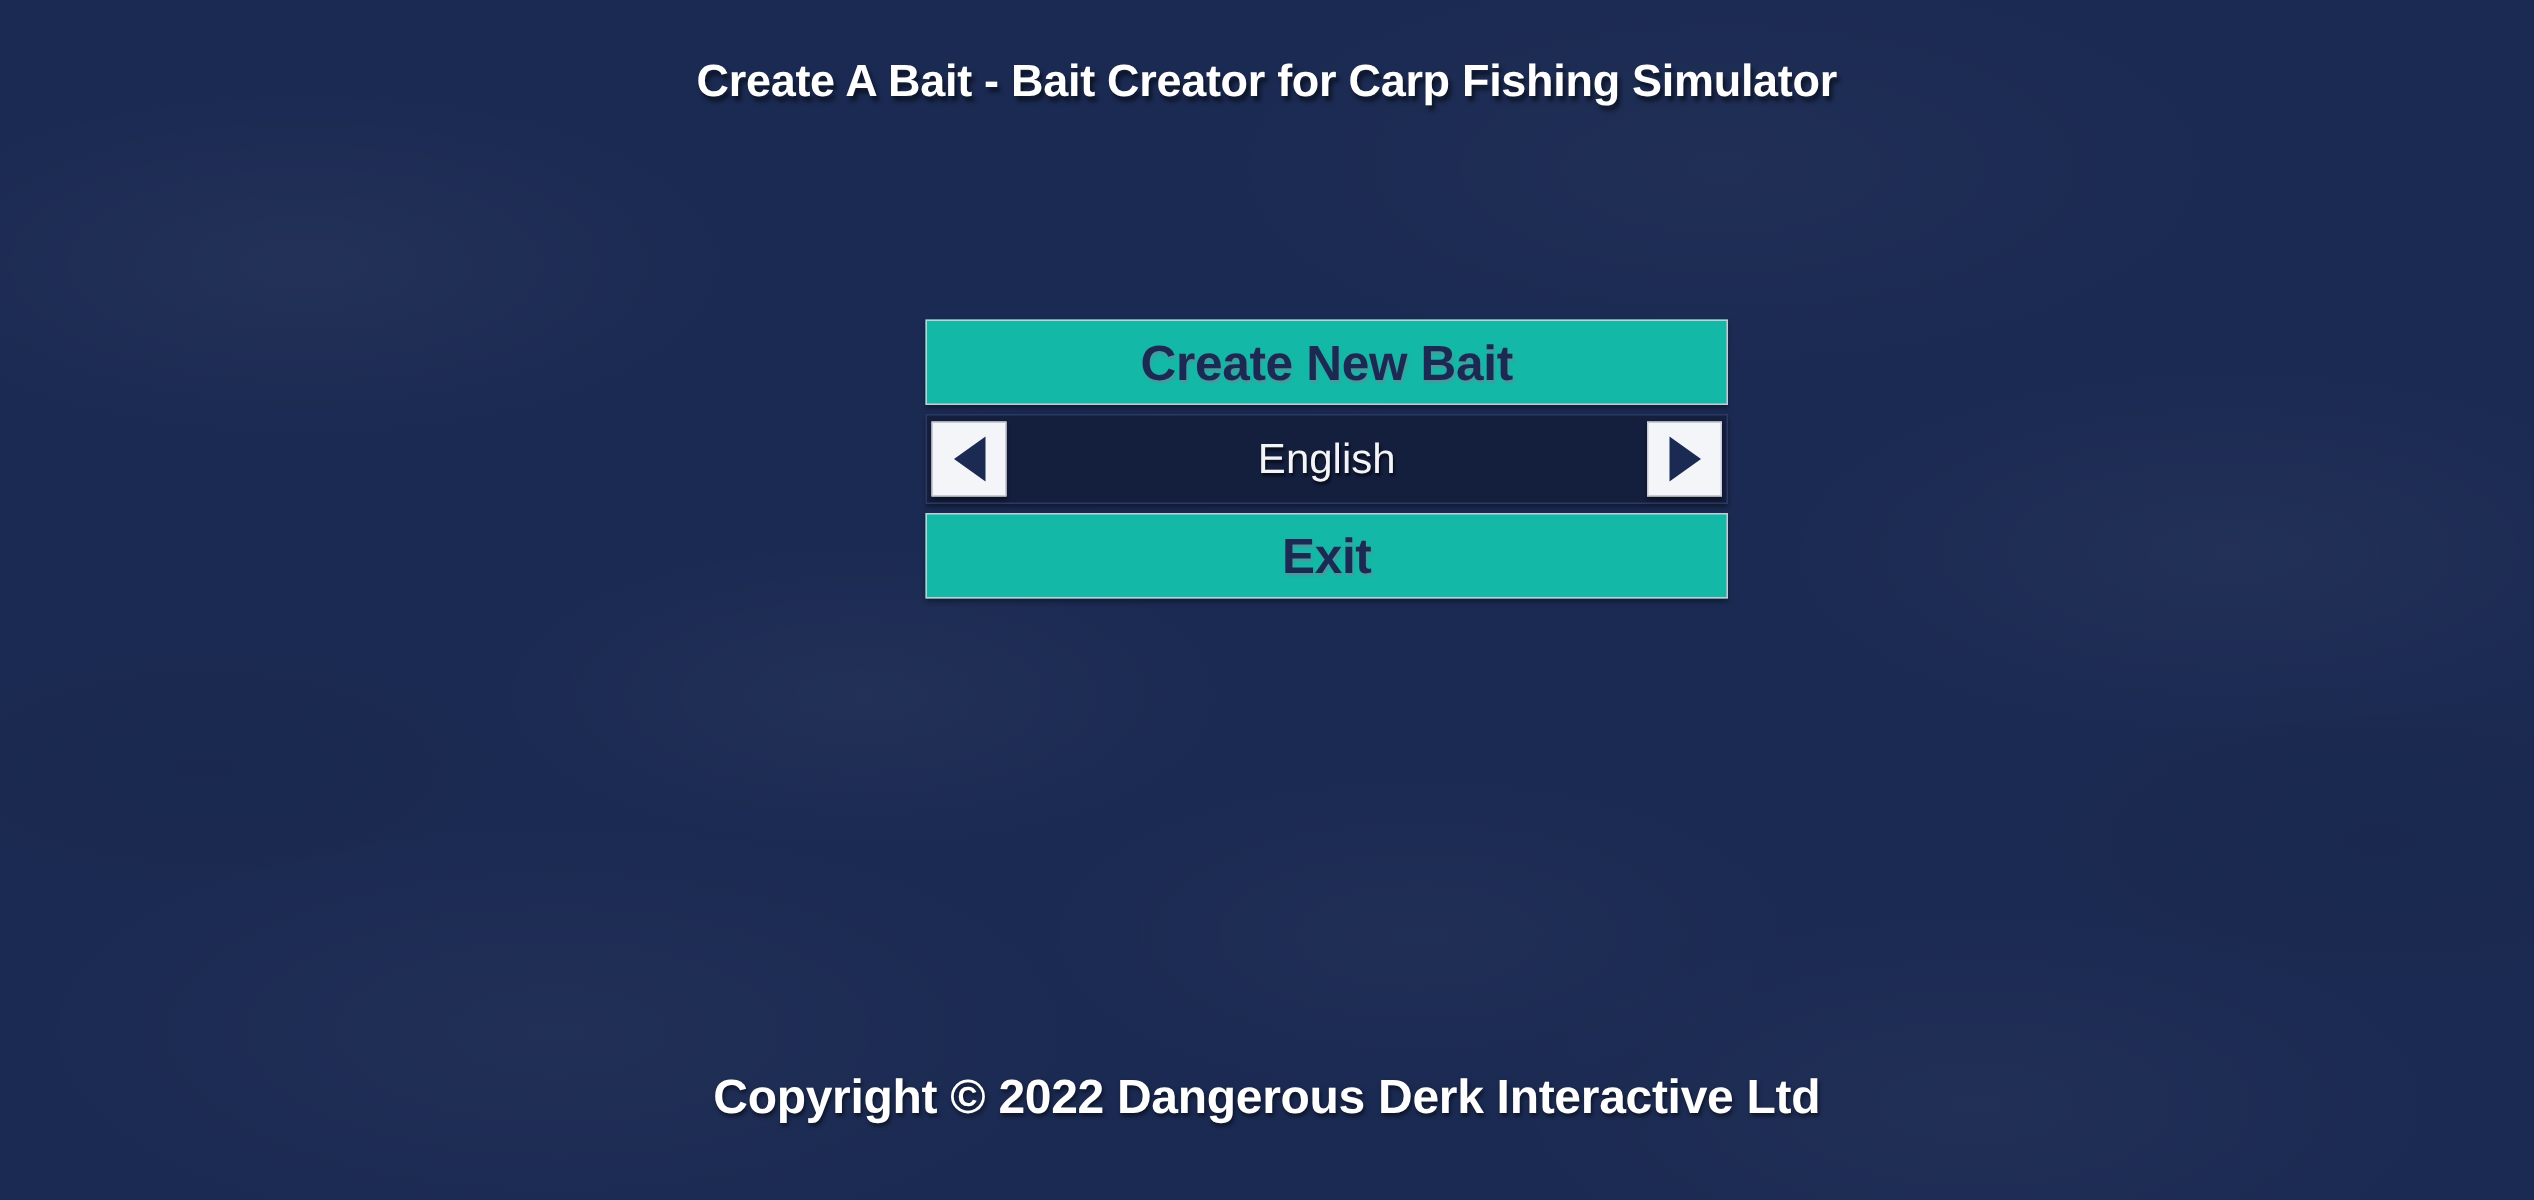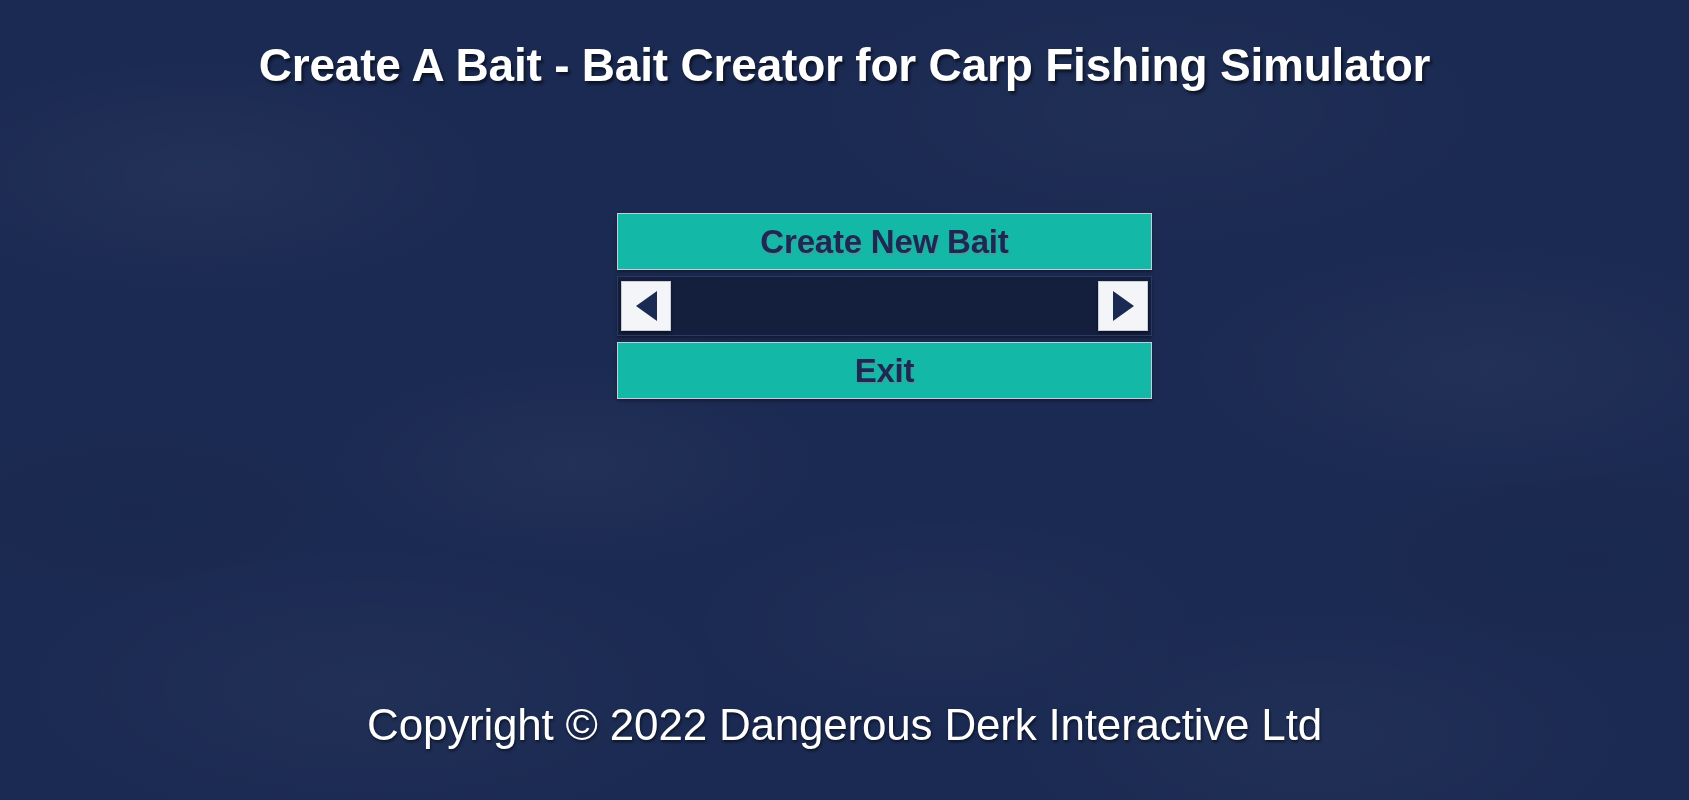--- a/index.html
+++ b/index.html
@@ -43,21 +43,21 @@
   }
 
   
   #app-title {
     position: absolute;
     top: 38px;
     left: 0;
     width: 1689px;
     text-align: center;
     color: #ffffff;
-    font-size: 46px;
+    font-size: 30px;
     font-weight: bold;
     font-family: "Liberation Sans", sans-serif;
     letter-spacing: -0.2px;
     text-shadow: 2px 3px 3px rgba(0,0,0,0.55);
     white-space: nowrap;
   }
 
   
   #menu {
     position: absolute;
@@ -149,22 +149,22 @@
   }
 
   
   #footer-copyright {
     position: absolute;
     bottom: 50px;
     left: 0;
     width: 1689px;
     text-align: center;
     color: #ffffff;
-    font-size: 44px;
-    font-weight: normal;
+    font-size: 32px;
+    font-weight: bold;
     font-family: "Liberation Sans", sans-serif;
     letter-spacing: -0.2px;
     text-shadow: 1px 2px 3px rgba(0,0,0,0.55);
     white-space: nowrap;
   }
 </style>
 </head>
 <body>
 
 <div id="bg-texture"></div>
@@ -178,20 +178,21 @@
     <div class="menu-button">
       <span class="menu-button-label">Create New Bait</span>
     </div>
 
 
 
     <div id="language-selector">
       <div class="arrow-button">
         <span class="arrow-glyph left"></span>
       </div>
+      <div id="language-value">English</div>
       <div class="arrow-button">
         <span class="arrow-glyph right"></span>
       </div>
     </div>
 
     <div class="menu-button">
       <span class="menu-button-label">Exit</span>
     </div>
 
   </div>

